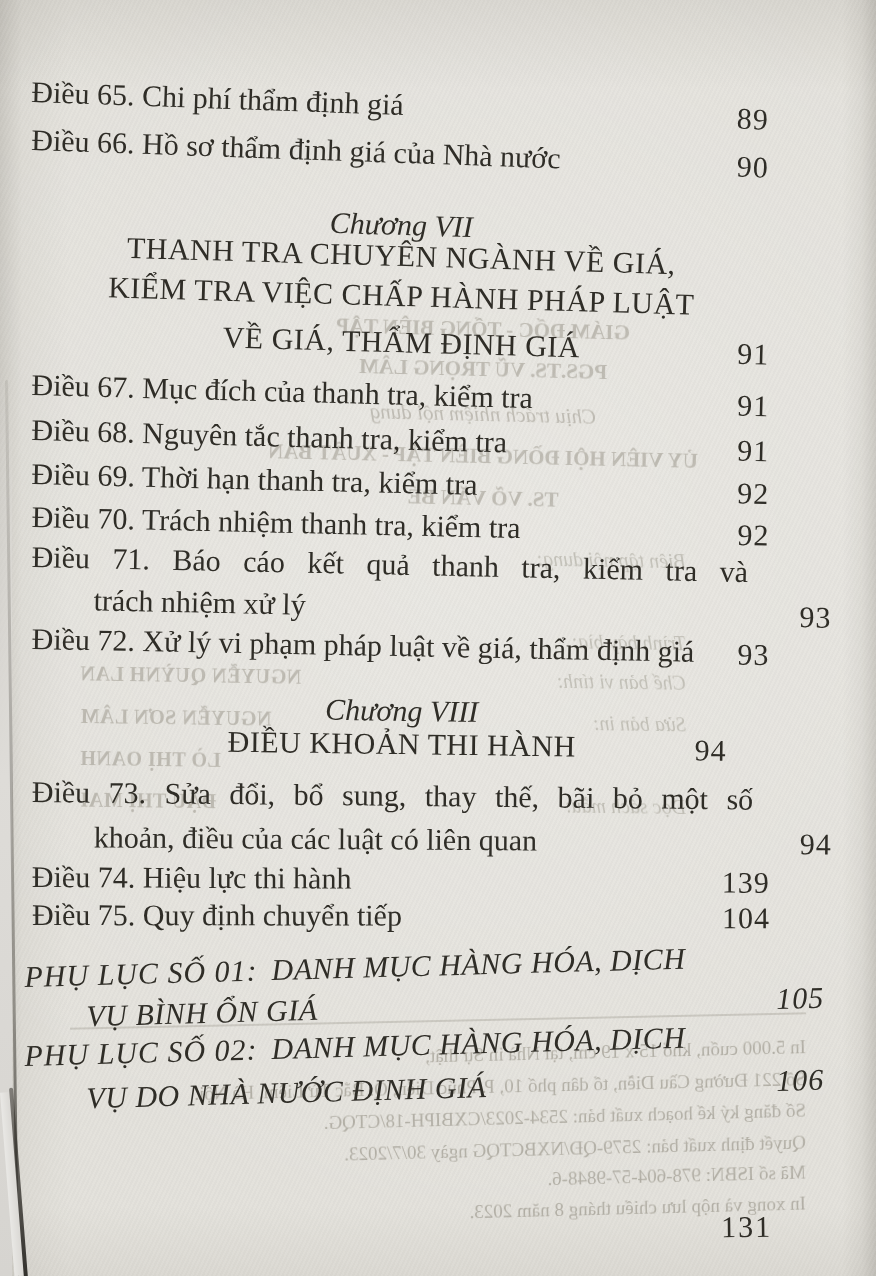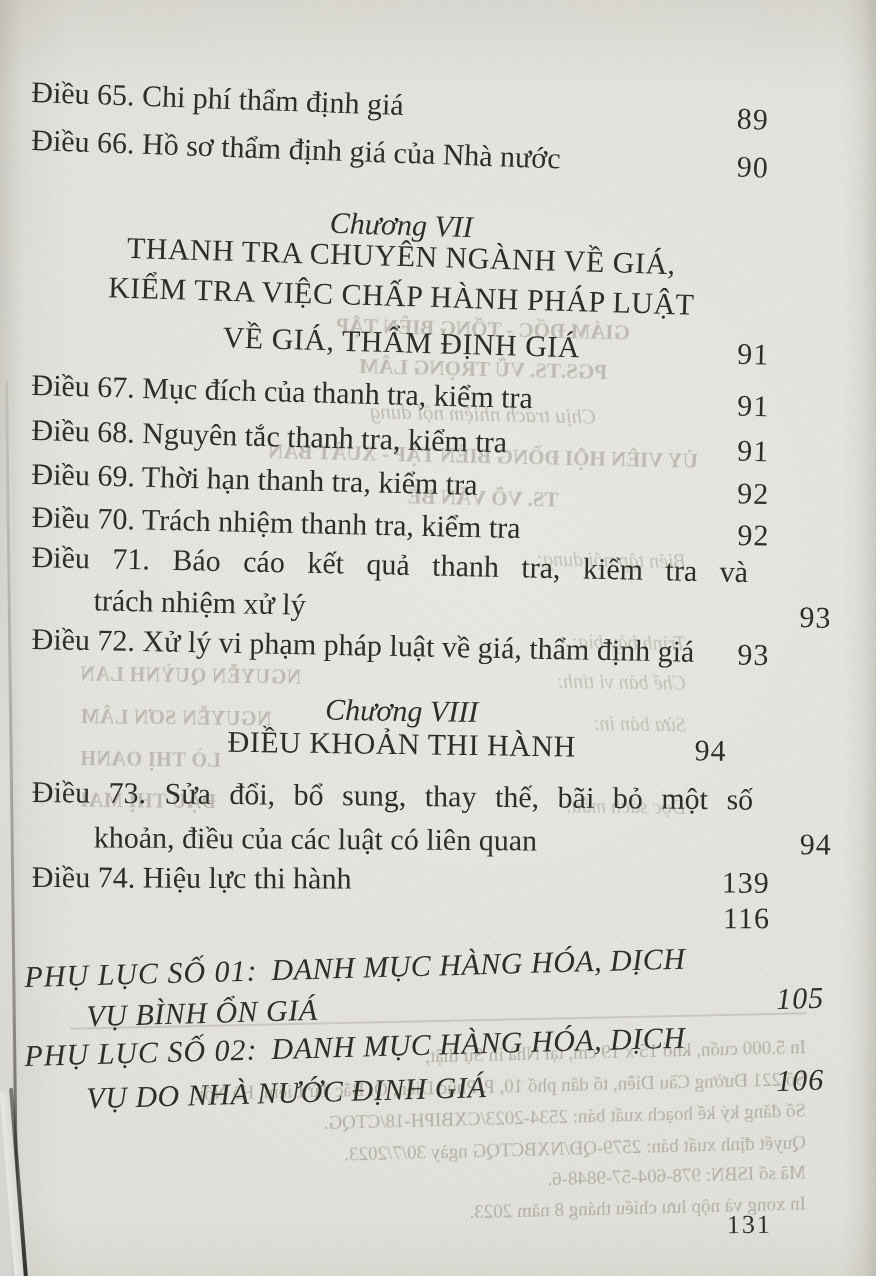--- a/index.html
+++ b/index.html
@@ -23,21 +23,21 @@
   .r .num{position:absolute;right:2px;top:2px;letter-spacing:1px;}
   .r .num.nleft{right:45px;}
   .c{text-align:center;}
   .it{font-style:italic;}
   .caps{letter-spacing:.5px;}
   .cont{padding-left:62px;}
   .ws1{word-spacing:15px;}
   .ws2{word-spacing:11px;}
   .ap{font-style:italic;letter-spacing:.5px;}
   .ap .lbl{margin-right:14px;letter-spacing:1px;}
-  .folio{position:absolute;right:104px;top:1210px;font-size:26px;letter-spacing:2px;}
+  .folio{position:absolute;right:104px;top:1210px;font-size:30px;letter-spacing:2px;}
   
   .g{position:absolute;filter:blur(.45px);white-space:nowrap;line-height:1.1;
      font-weight:bold;color:rgba(110,105,91,.34);}
   .gc{left:120px;width:726px;text-align:center;font-size:21px;}
   .gp{left:80px;width:726px;font-size:20px;display:flex;}
   .gp .glabel{margin-left:120px;font-style:italic;font-weight:normal;color:rgba(110,105,91,.30);}
   .gp .gname{margin-left:auto;letter-spacing:.5px;}
   .gb{left:80px;width:726px;font-size:19px;text-align:left;font-weight:normal;
       color:rgba(104,99,86,.40);}
   .gitc{font-style:italic;font-weight:normal;}
@@ -117,21 +117,21 @@
   <div class="r ws1" style="top:540px;transform:rotate(1.2deg)"><span>Điều 71. Báo cáo kết quả thanh tra, kiểm tra và</span></div>
   <div class="r cont" style="top:582px;transform:rotate(1.2deg)"><span>trách nhiệm xử lý</span><span class="num">93</span></div>
   <div class="r" style="top:622px;transform:rotate(1.1deg)"><span>Điều 72. Xử lý vi phạm pháp luật về giá, thẩm định giá</span><span class="num">93</span></div>
 
   <div class="r c it" style="top:688px;transform:rotate(0.9deg)"><span>Chương VIII</span></div>
   <div class="r c caps" style="top:722px;transform:rotate(0.8deg)"><span>ĐIỀU KHOẢN THI HÀNH</span><span class="num nleft">94</span></div>
 
   <div class="r ws2" style="top:775px;transform:rotate(0.6deg)"><span>Điều 73. Sửa đổi, bổ sung, thay thế, bãi bỏ một số</span></div>
   <div class="r cont" style="top:820px;transform:rotate(0.4deg)"><span>khoản, điều của các luật có liên quan</span><span class="num">94</span></div>
   <div class="r" style="top:860px;transform:rotate(0.3deg)"><span>Điều 74. Hiệu lực thi hành</span><span class="num">139</span></div>
-  <div class="r" style="top:898px;transform:rotate(0.1deg)"><span class="num">116</span></div>
+  <div class="r" style="top:898px;transform:rotate(0.1deg)"><span>Điều 75. Quy định chuyển tiếp</span><span class="num">104</span></div>
 
   <div class="r ap" style="top:960px;left:24px;transform:rotate(-1.6deg)"><span class="lbl">PHỤ LỤC SỐ 01:</span><span>DANH MỤC HÀNG HÓA, DỊCH</span></div>
   <div class="r ap cont" style="top:1001px;left:24px;transform:rotate(-1.6deg)"><span>VỤ BÌNH ỔN GIÁ</span><span class="num">105</span></div>
   <div class="r ap" style="top:1039px;left:24px;transform:rotate(-1.6deg)"><span class="lbl">PHỤ LỤC SỐ 02:</span><span>DANH MỤC HÀNG HÓA, DỊCH</span></div>
   <div class="r ap cont" style="top:1083px;left:24px;transform:rotate(-1.6deg)"><span>VỤ DO NHÀ NƯỚC ĐỊNH GIÁ</span><span class="num">106</span></div>
 
   <div class="folio" style="transform:rotate(-0.8deg)">131</div>
 
   <div class="edge-left-sliver"></div>
   <div class="edge-left-line"></div>

